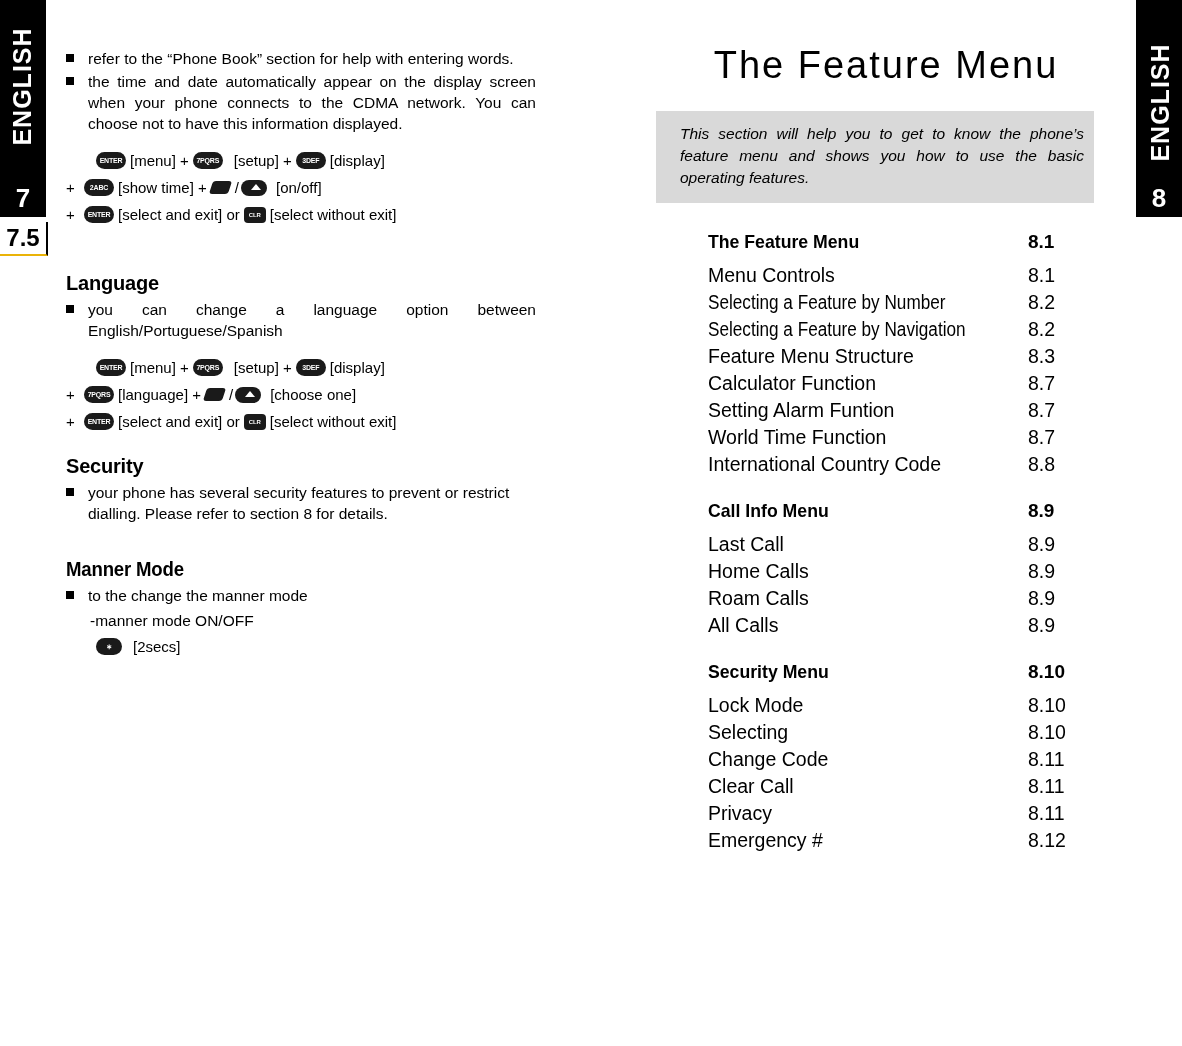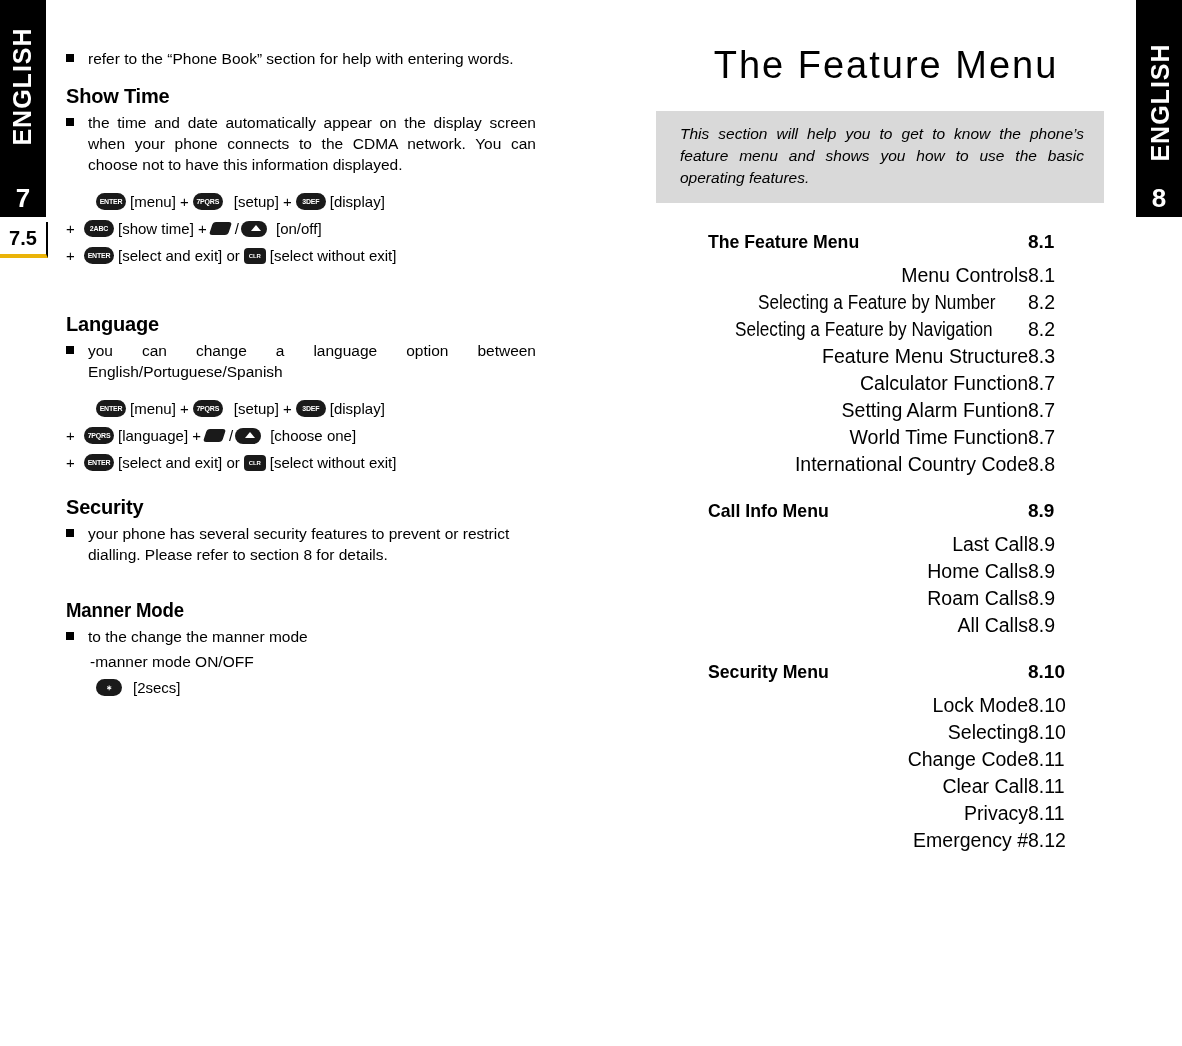--- a/index.html
+++ b/index.html
@@ -61,23 +61,23 @@
   }
   .side-subnum-left {
     position: absolute;
     left: 0;
     top: 222px;
     width: 46px;
     height: 32px;
     text-align: center;
     color: #000000;
     font-weight: bold;
-    font-size: 20px;
+    font-size: 24px;
     line-height: 32px;
-    border-bottom: 4px solid #eab308;
+    border-bottom: 2px solid #eab308;
     border-right: 2px solid #000;
   }
 
   
   .side-tab-right {
     position: absolute;
     right: 0;
     top: 0;
     width: 46px;
     height: 1046px;
@@ -243,21 +243,21 @@
   }
   .page-title {
     font-size: 38px;
     letter-spacing: 2px;
     text-align: center;
     font-weight: normal;
     margin: 0 0 24px 0;
   }
   .intro-box {
     background: #d9d9d9;
-    padding: 12px 20px 14px 24px;
+    padding: 12px 10px 14px 24px;
     font-style: italic;
     font-size: 15.5px;
     line-height: 22px;
     text-align: justify;
     width: 404px;
   }
   .toc {
     margin-top: 28px;
     padding-left: 52px;
     width: 400px;
@@ -267,21 +267,21 @@
     justify-content: space-between;
     font-weight: bold;
     font-size: 19px;
     margin-top: 22px;
     margin-bottom: 9px;
   }
   .toc-head:first-child { margin-top: 0; }
   .toc-head .num { width: 70px; text-align: left; }
   .toc-row {
     display: flex;
-    justify-content: flex-end;
+    justify-content: space-between;
     font-size: 19.5px;
     line-height: 27px;
   }
   .toc-row .num { width: 70px; text-align: left; }
   .toc-row .lbl.cond {
     display: inline-block;
     transform: scaleX(0.88);
     transform-origin: left center;
   }
   .toc-head .lbl.cond {
@@ -304,21 +304,20 @@
 <div class="side-label-right">ENGLISH</div>
 <div class="side-pagenum-right">8</div>
 
 <div class="left-col">
 
   <div class="bullet-row">
     <span class="sq"></span>
     <span>refer to the “Phone Book” section for help with entering words.</span>
   </div>
 
-  <h2 class="sec">Show Time</h2>
   <div class="bullet-row just">
     <span class="sq"></span>
     <span>the time and date automatically appear on the display screen when your phone connects to the CDMA network. You can choose not to have this information displayed.</span>
   </div>
   <div class="steps">
     <div class="step-line">
       <span class="ind">&nbsp;&nbsp;&nbsp;&nbsp;&nbsp;</span>
       <span class="key">ENTER</span>
       <span>[menu] +</span>
       <span class="key">7PQRS</span>

